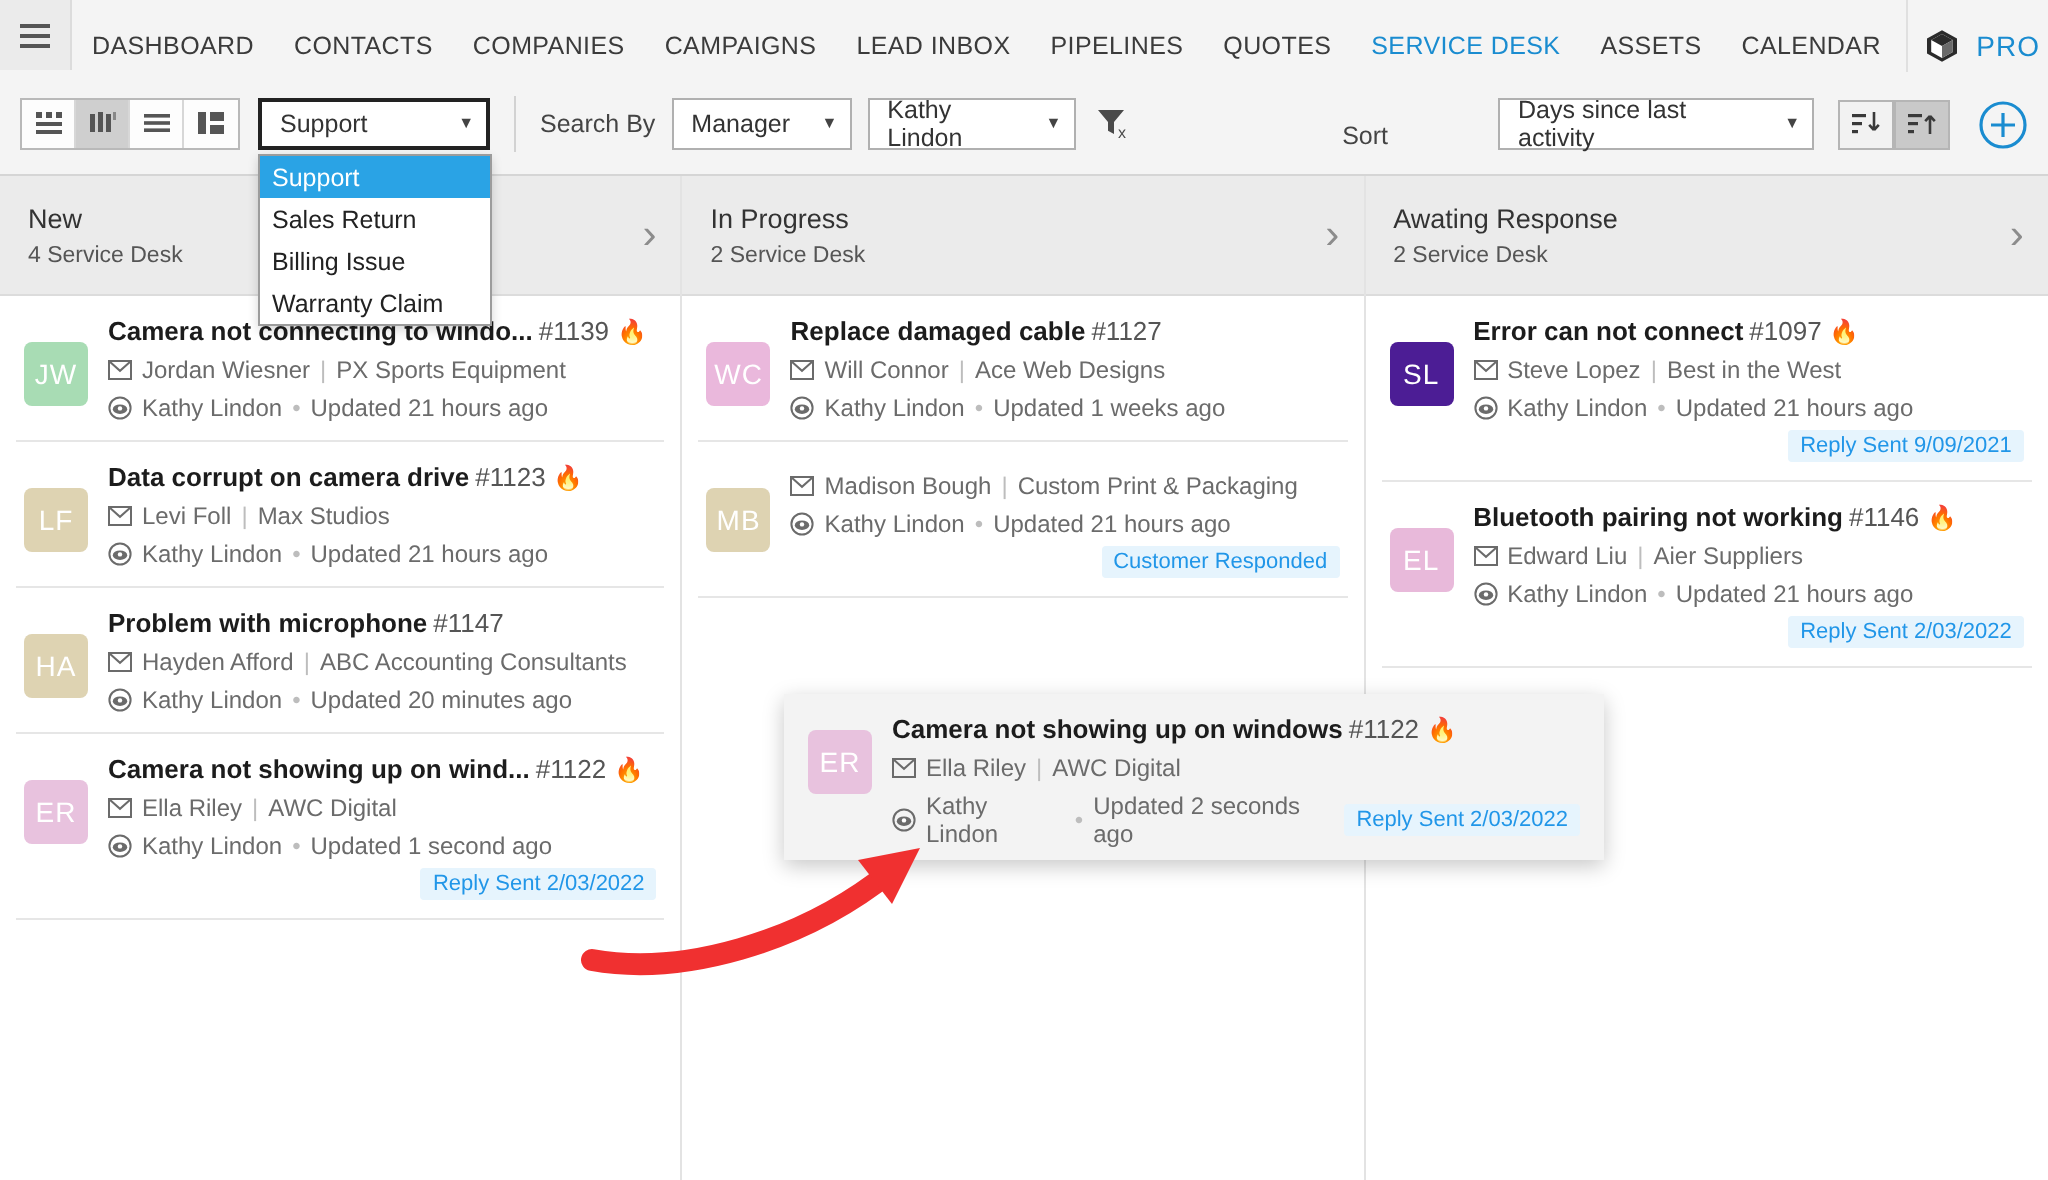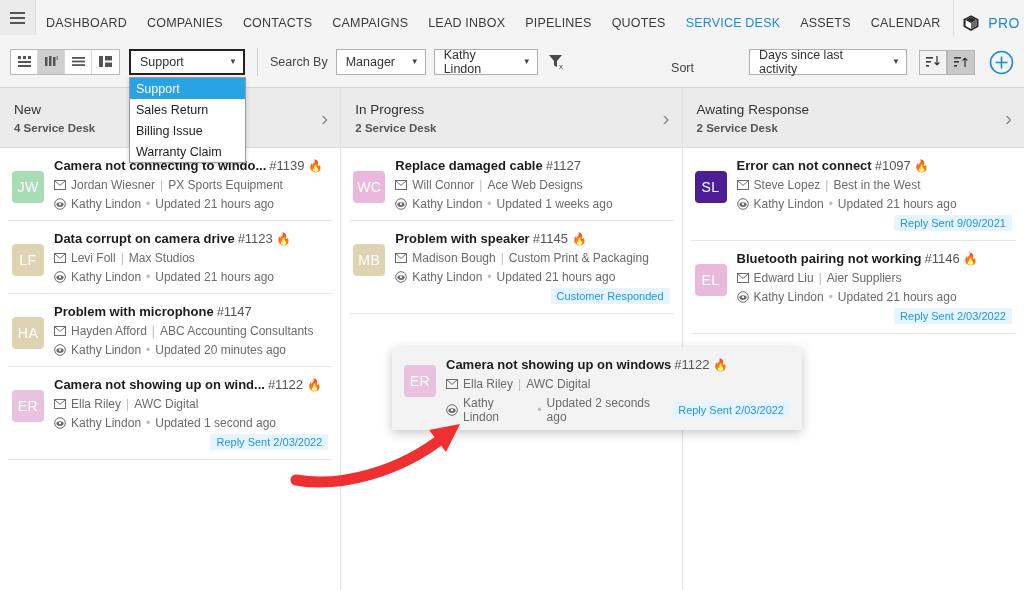--- a/index.html
+++ b/index.html
@@ -90,21 +90,21 @@
   
   .board { position: absolute; top: 88px; left: 0; width: 1024px; height: 502px; display: flex; }
   .col { width: 341.3px; position: relative; border-right: 1px solid #e3e3e3; background:#fff; }
   .col:last-child { border-right: none; }
   .colhead {
     height: 60px; background: #ebebeb; border-bottom: 1px solid #dcdcdc;
     display: flex; align-items: center; padding: 0 12px 0 14px;
   }
   .colhead-texts { flex: 1; }
   .colhead .t1 { font-size: 13.5px; color: #333; margin-bottom: 5px; }
-  .colhead .t2 { font-size: 11.5px; color: #555; font-weight: bold; }
+  .colhead .t2 { font-size: 11.5px; color: #555; }
   .chev { font-size: 21px; color: #8c8c8c; cursor: pointer; line-height: 1; font-weight: 300; }
 
   .cardlist { padding: 0 8px; }
   .card {
     display: flex; padding: 10px 4px 9px 4px; border-bottom: 1px solid #e6e6e6;
     cursor: pointer; position: relative;
   }
   .card:last-child { border-bottom: 1px solid #e6e6e6; }
   .avatar {
     width: 32px; height: 32px; border-radius: 4px; flex: 0 0 32px;
@@ -147,24 +147,24 @@
     <div class="hamburger">
       <span></span>
         <span></span>
         <span></span>
     </div>
     <div class="navitems" id="navitems">
         <div class="navitem">
           <span>DASHBOARD</span>
         </div>
         <div class="navitem">
+          <span>CONTACTS</span>
+        </div>
+        <div class="navitem">
           <span>COMPANIES</span>
-        </div>
-        <div class="navitem">
-          <span>CONTACTS</span>
         </div>
         <div class="navitem">
           <span>CAMPAIGNS</span>
         </div>
         <div class="navitem">
           <span>LEAD INBOX</span>
         </div>
         <div class="navitem">
           <span>PIPELINES</span>
         </div>
@@ -453,21 +453,20 @@
                 </span>
                 <span>Kathy Lindon</span>
                 <span class="sep">•</span>
                 <span>Updated 1 weeks ago</span>
               </div>
             </div>
           </div>
           <div class="card">
             <div class="avatar" style="background:#ded3b2">MB</div>
             <div class="cbody">
-              <div class="ctitle"><span>Problem with speaker</span><span class="cid">#1145</span><span class="fire">🔥</span></div>
               <div class="crow">
                 <span class="ic">
                   <svg class="ico" width="12" height="10" viewBox="0 0 12 10">
                     <rect x="0.5" y="0.5" width="11" height="9" fill="none" stroke="#6b6b6b"></rect>
                     <path d="M0.5 0.5 6 5.4 11.5 0.5" fill="none" stroke="#6b6b6b"></path>
                   </svg>
                 </span>
                 <span>Madison Bough</span>
                 <span class="sep">|</span>
                 <span>Custom Print &amp; Packaging</span>

